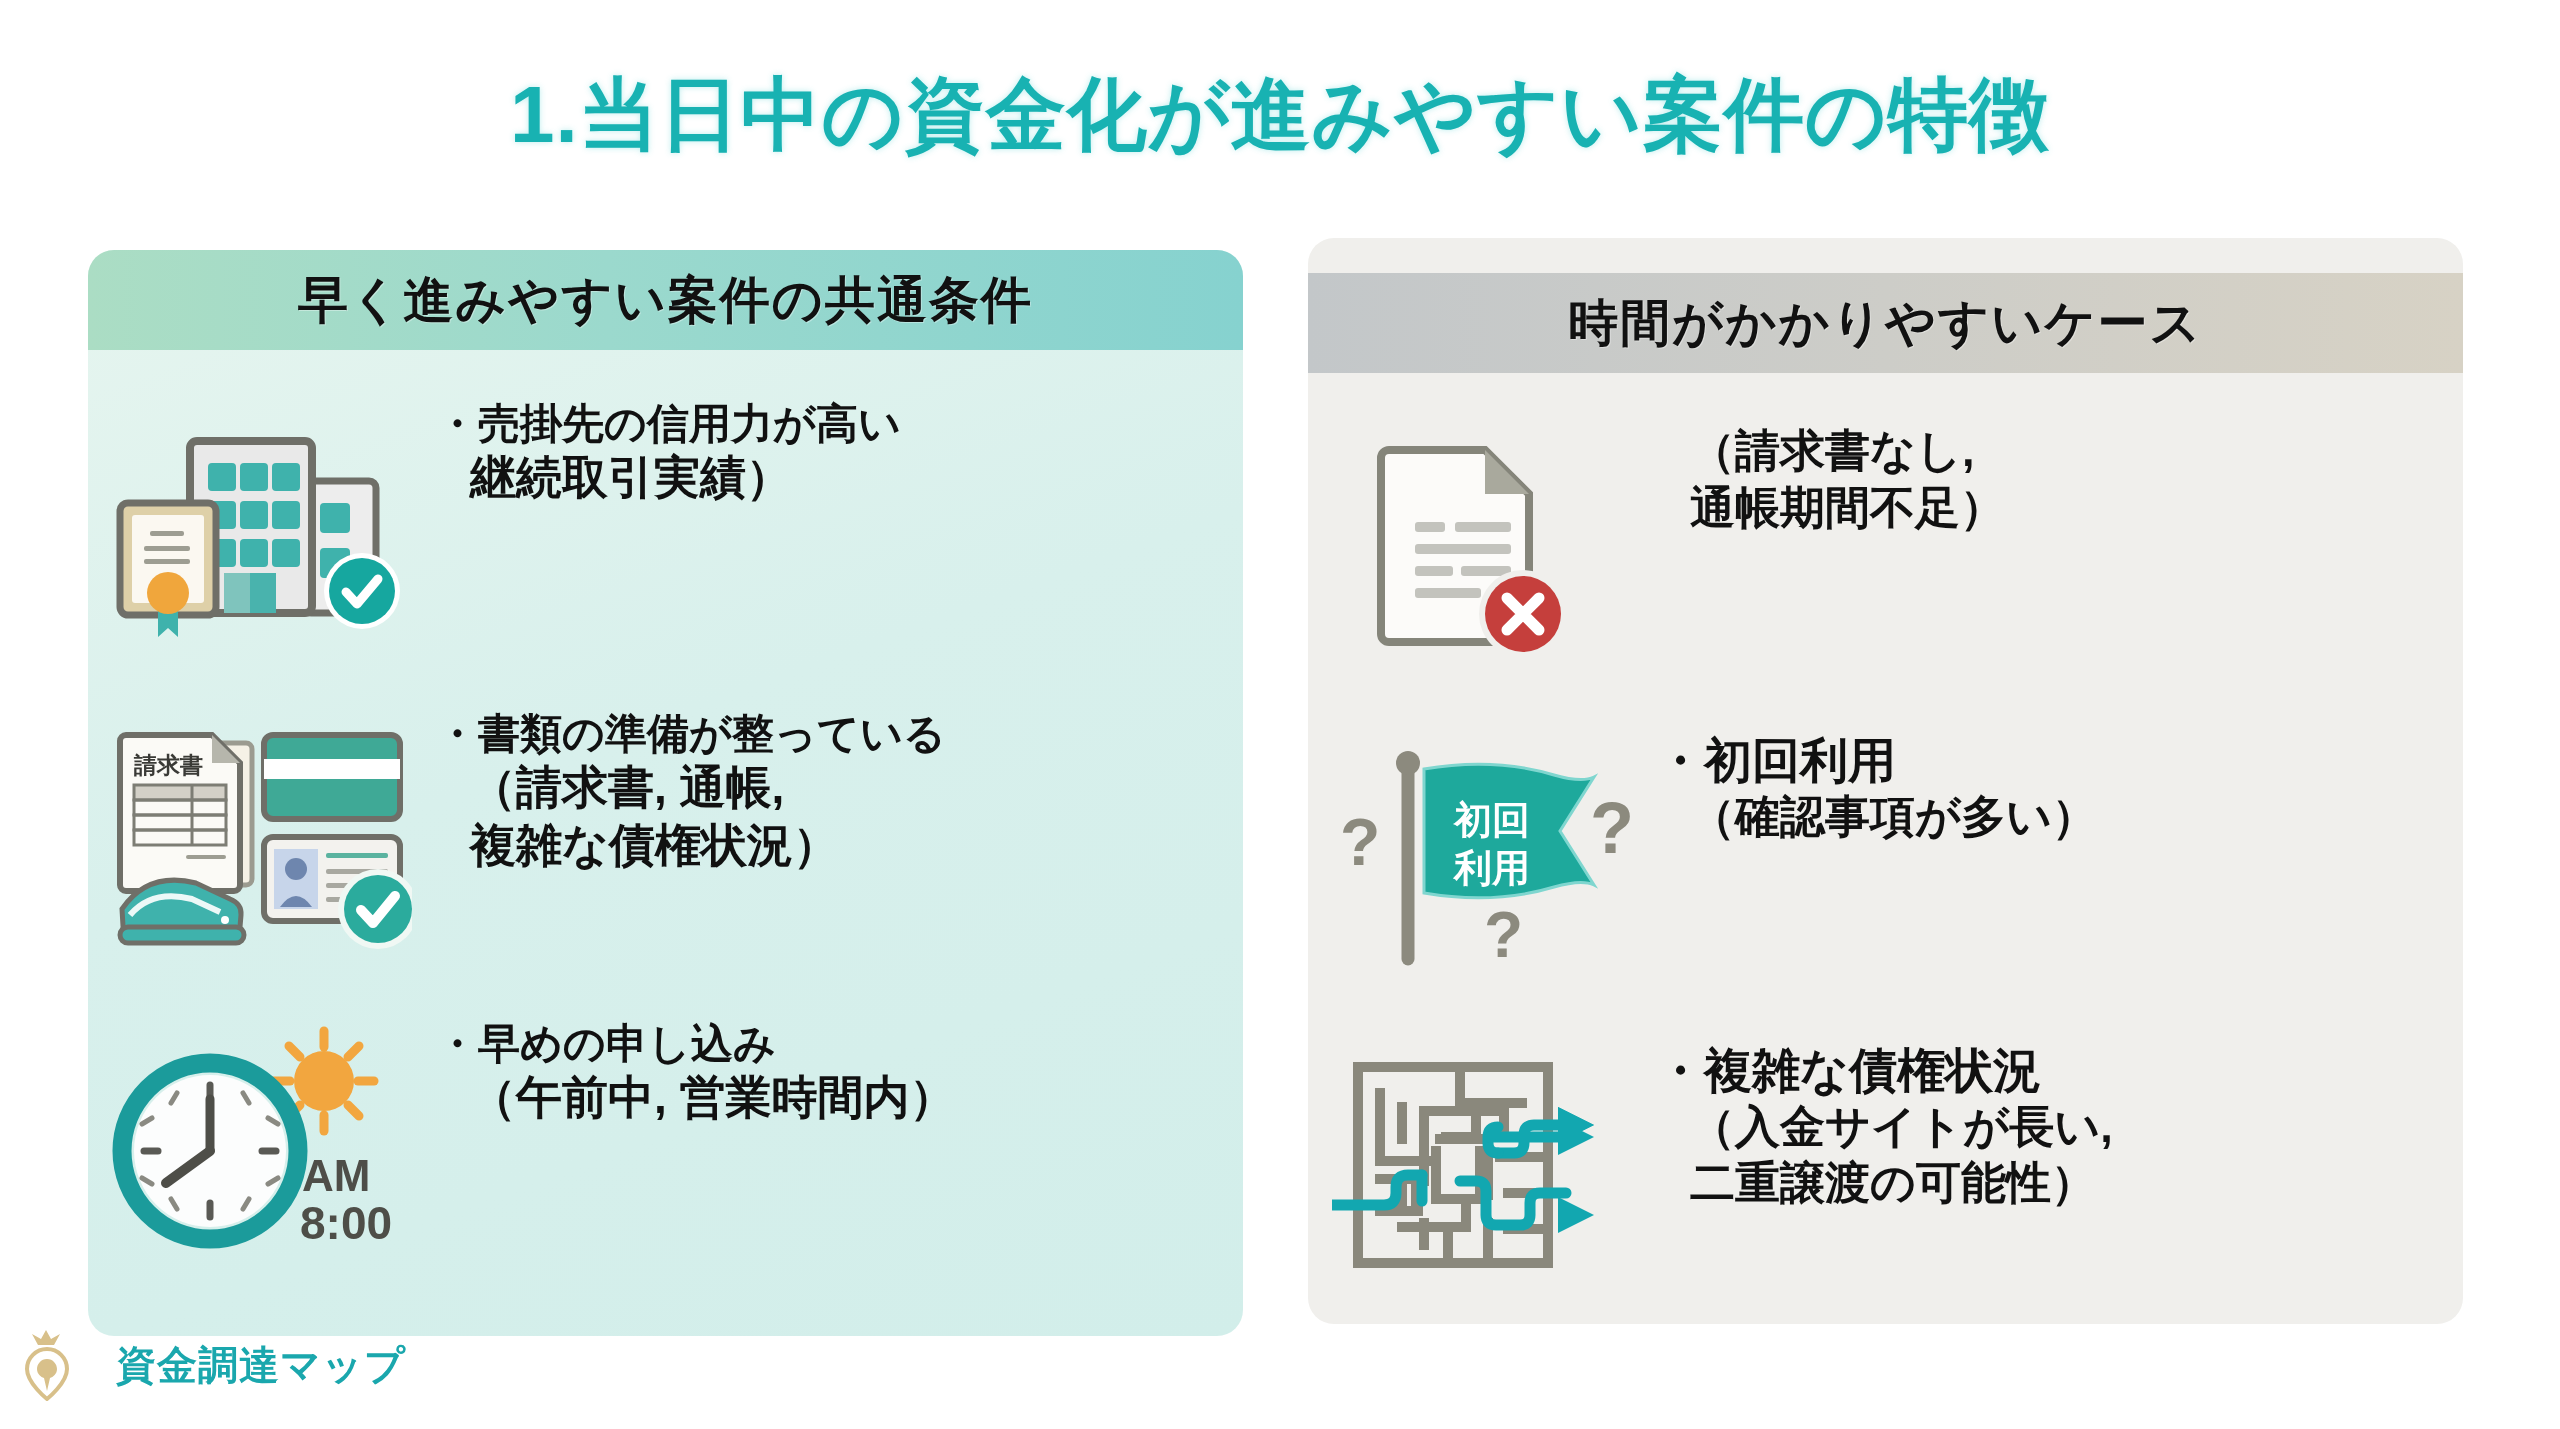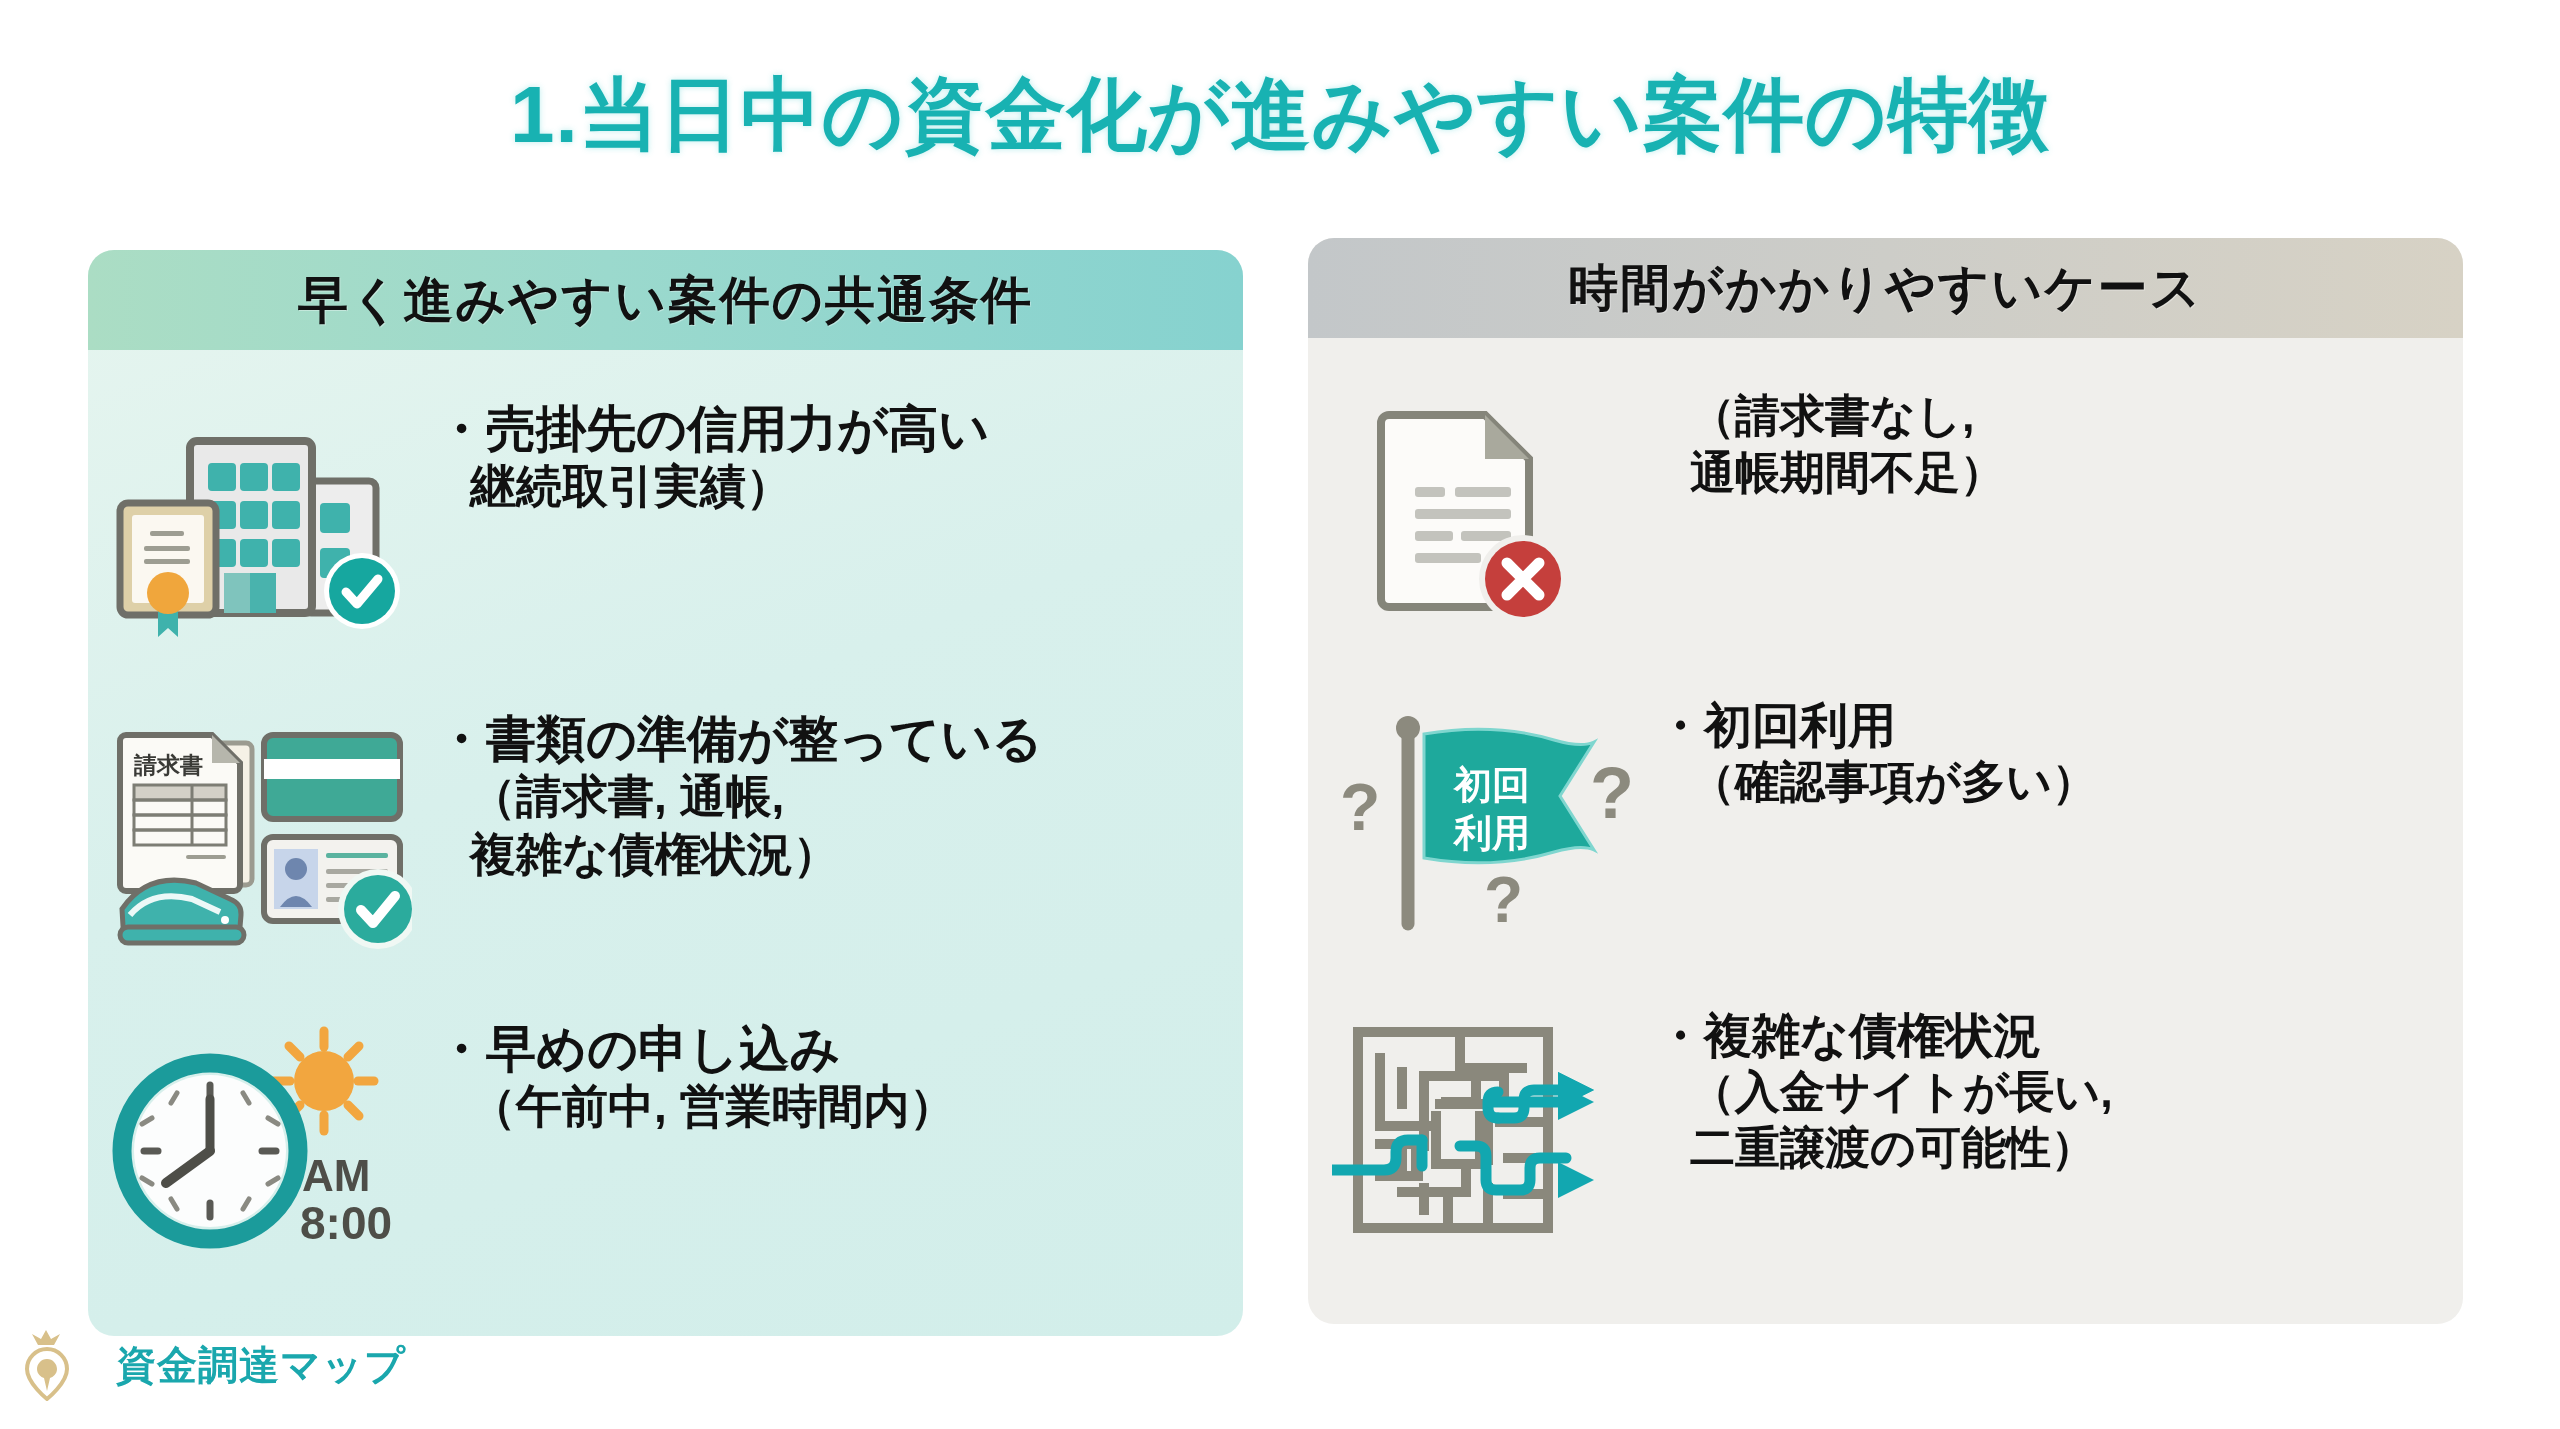--- a/index.html
+++ b/index.html
@@ -27,42 +27,42 @@
     border-radius: 26px; overflow: hidden;
   }
   .panel-left  { left: 88px;  width: 1155px; background: linear-gradient(160deg,#e6f5ef 0%,#d8f0ec 45%,#d2eeea 100%); margin-top: 12px; }
   .panel-right { left: 1308px; width: 1155px; background: #f0efec; }
 
   .panel-head {
     height: 100px; width: 100%;
     display: flex; align-items: center; justify-content: center;
   }
   .head-left  { background: linear-gradient(90deg,#abddc4 0%,#9bd9cd 45%,#86d2cf 100%); }
-  .head-right { background: linear-gradient(90deg,#c3c7c9 0%,#cdcdc8 50%,#d7d2c5 100%); }
+  .head-right { background: linear-gradient(90deg,#c3c7c9 0%,#cdcdc8 50%,#d7d2c5 100%); margin-top: 35px; }
   .panel-head-text {
     font-size: 50px; font-weight: 700; color: #111; letter-spacing: 2px;
     text-shadow: 1px 1px 0 rgba(255,255,255,.35);
     white-space: nowrap;
   }
 
   
   .rows { padding: 38px 0 0 0; }
   .row {
     display: flex; align-items: flex-start;
     height: 310px;
   }
   .row .icon-cell {
     width: 348px; min-width: 348px; height: 280px;
     display: flex; align-items: center; justify-content: center;
     position: relative;
   }
   .row .text-cell { padding-top: 12px; }
 
   .bullet-main {
-    font-size: 50px; font-weight: 700; color: #111; white-space: nowrap;
+    font-size: 42px; font-weight: 700; color: #111; white-space: nowrap;
     line-height: 1.16; letter-spacing: 0px;
   }
   .bullet-sub {
     font-size: 46px; font-weight: 700; color: #111; white-space: nowrap;
     line-height: 1.26; letter-spacing: 0px; padding-left: 34px;
   }
   .right-panel .bullet-main { font-size: 48px; }
   .right-panel .bullet-sub  { font-size: 45px; }
 
   

